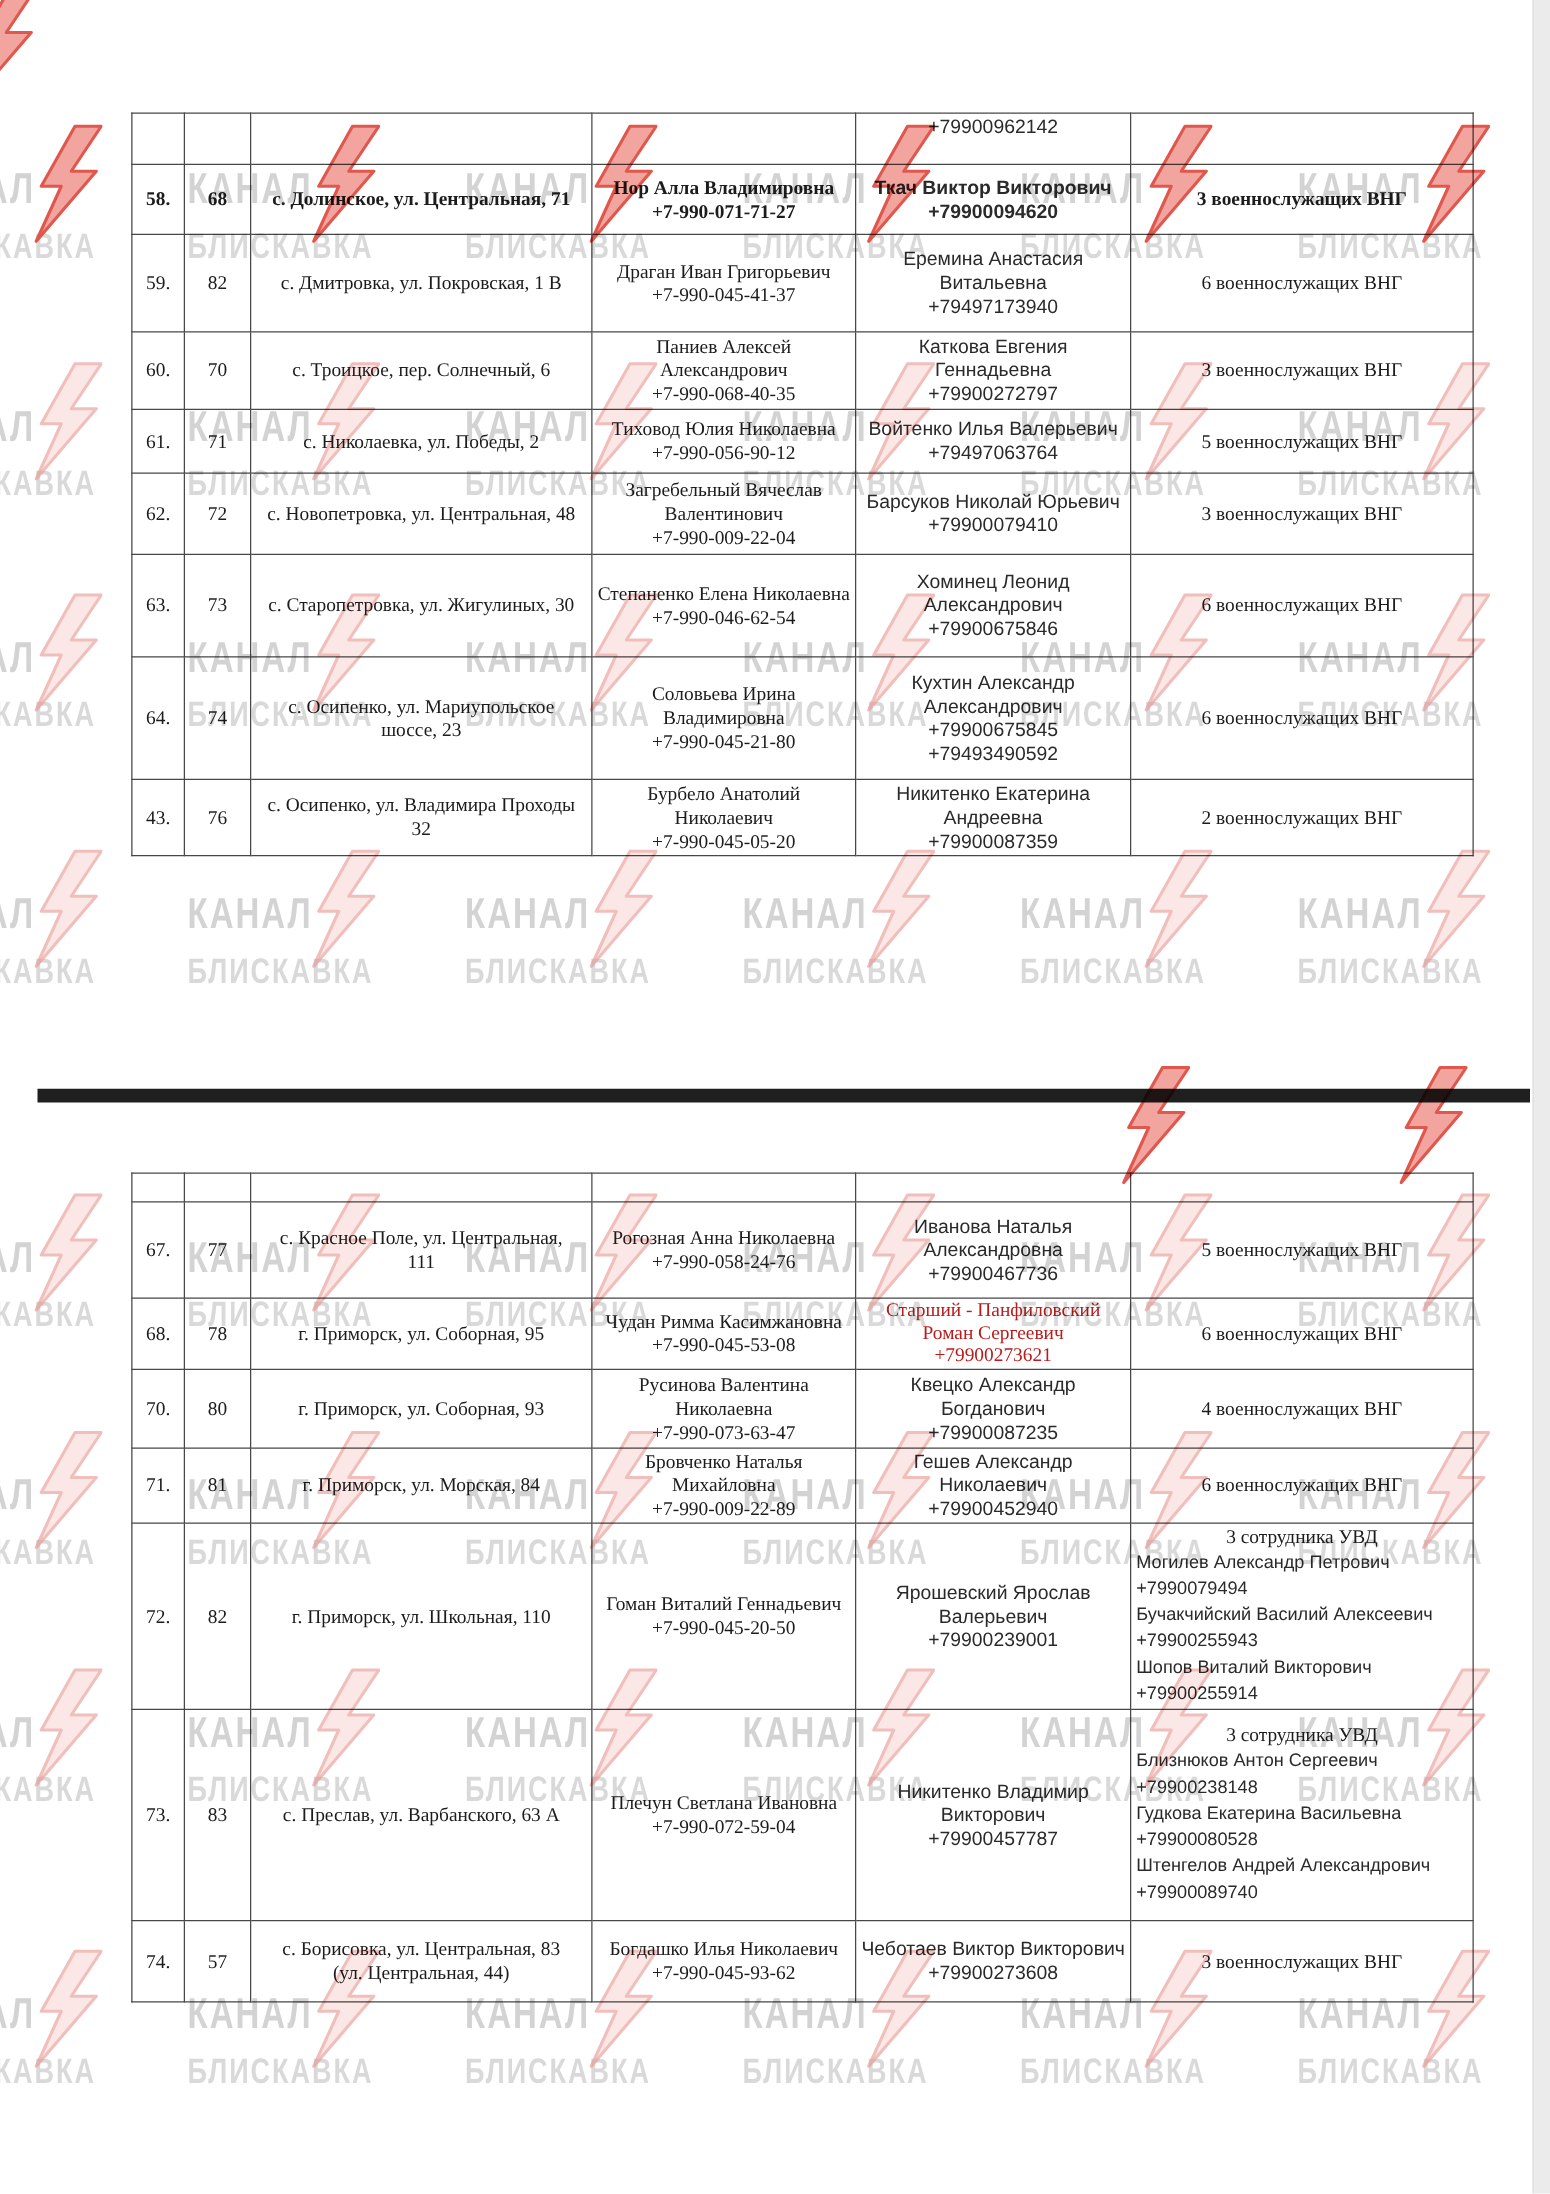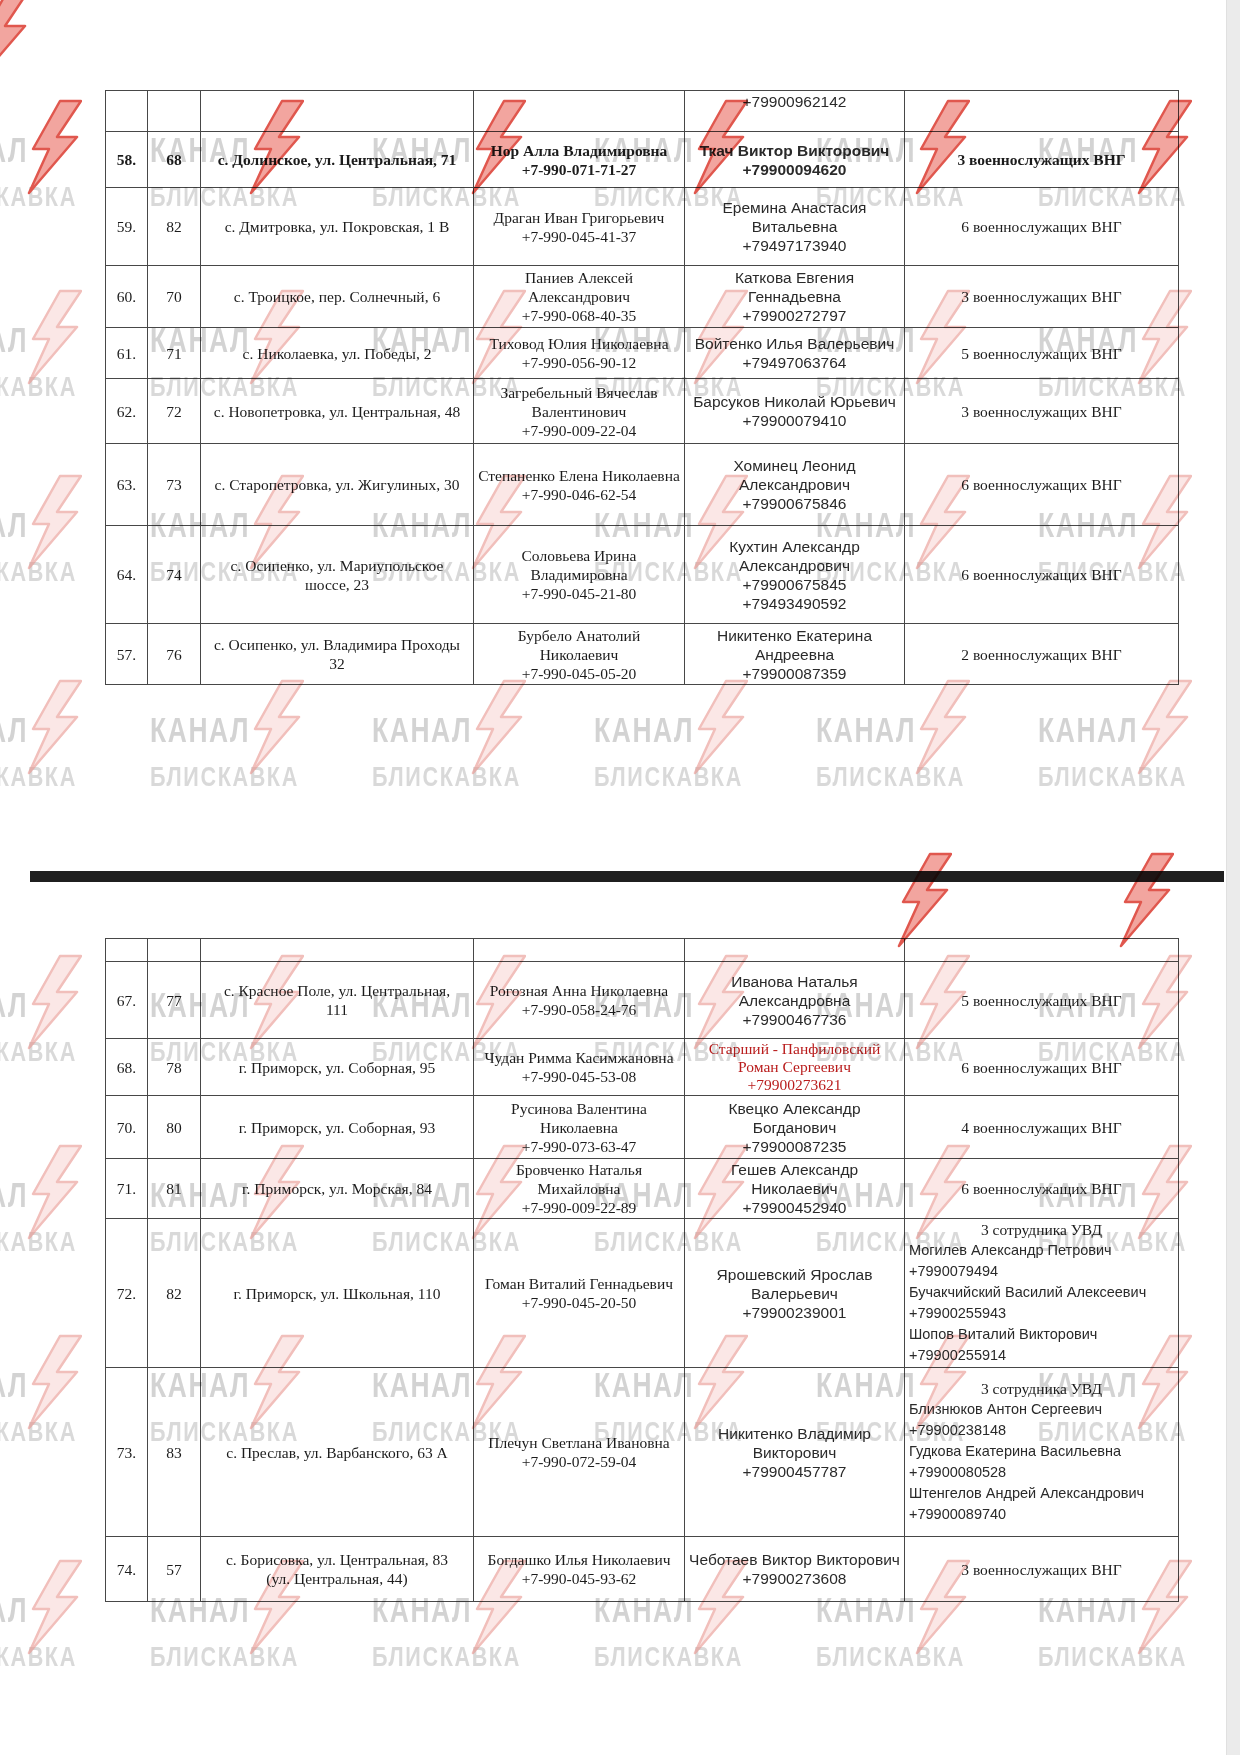--- a/index.html
+++ b/index.html
@@ -173,21 +173,21 @@
           <td>Соловьева Ирина
 Владимировна
 +7-990-045-21-80</td>
           <td class="cell-contact">Кухтин Александр
 Александрович
 +79900675845
 +79493490592</td>
           <td>6 военнослужащих ВНГ</td>
         </tr>
         <tr style="height: 61px;">
-          <td>57.</td>
+          <td>43.</td>
           <td>76</td>
           <td>с. Осипенко, ул. Владимира Проходы
 32</td>
           <td>Бурбело Анатолий
 Николаевич
 +7-990-045-05-20</td>
           <td class="cell-contact">Никитенко Екатерина
 Андреевна
 +79900087359</td>
           <td>2 военнослужащих ВНГ</td>

